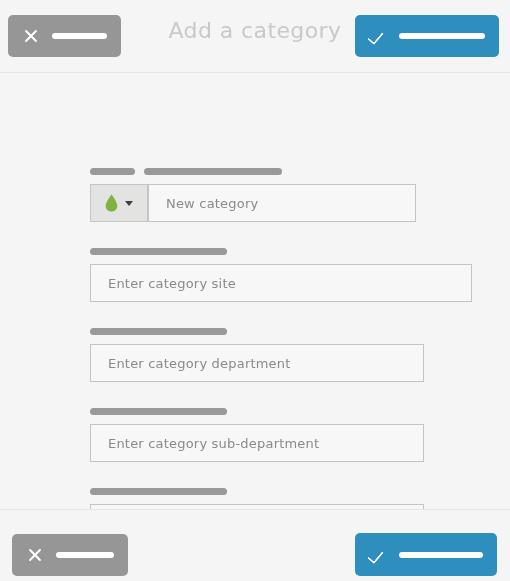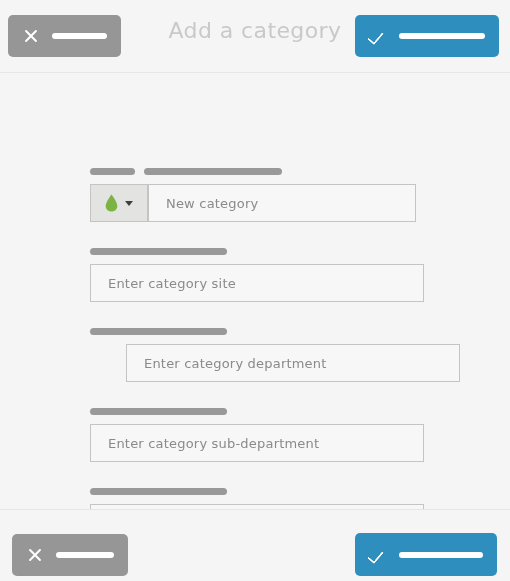--- a/index.html
+++ b/index.html
@@ -219,28 +219,28 @@
           <span class="caret-down"></span>
         </div>
         <div class="wire-input" style="width:268px;">
           <span>New category</span>
         </div>
       </div>
     </div>
 
     <div class="field-group" style="left:90px; top:175px;">
       <div class="bar-grey" style="width:137px; margin-bottom:9px;"></div>
+      <div class="wire-input" style="width:382px;">
+        <span>Enter category site</span>
+      </div>
+    </div>
+
+    <div class="field-group" style="left:90px; top:255px;">
+      <div class="bar-grey" style="width:137px; margin-bottom:9px;"></div>
       <div class="wire-input" style="width:334px;">
-        <span>Enter category site</span>
-      </div>
-    </div>
-
-    <div class="field-group" style="left:90px; top:255px;">
-      <div class="bar-grey" style="width:137px; margin-bottom:9px;"></div>
-      <div class="wire-input" style="width:334px;margin-left:36px;">
         <span>Enter category department</span>
       </div>
     </div>
 
     <div class="field-group" style="left:90px; top:335px;">
       <div class="bar-grey" style="width:137px; margin-bottom:9px;"></div>
       <div class="wire-input" style="width:334px;">
         <span>Enter category sub-department</span>
       </div>
     </div>

